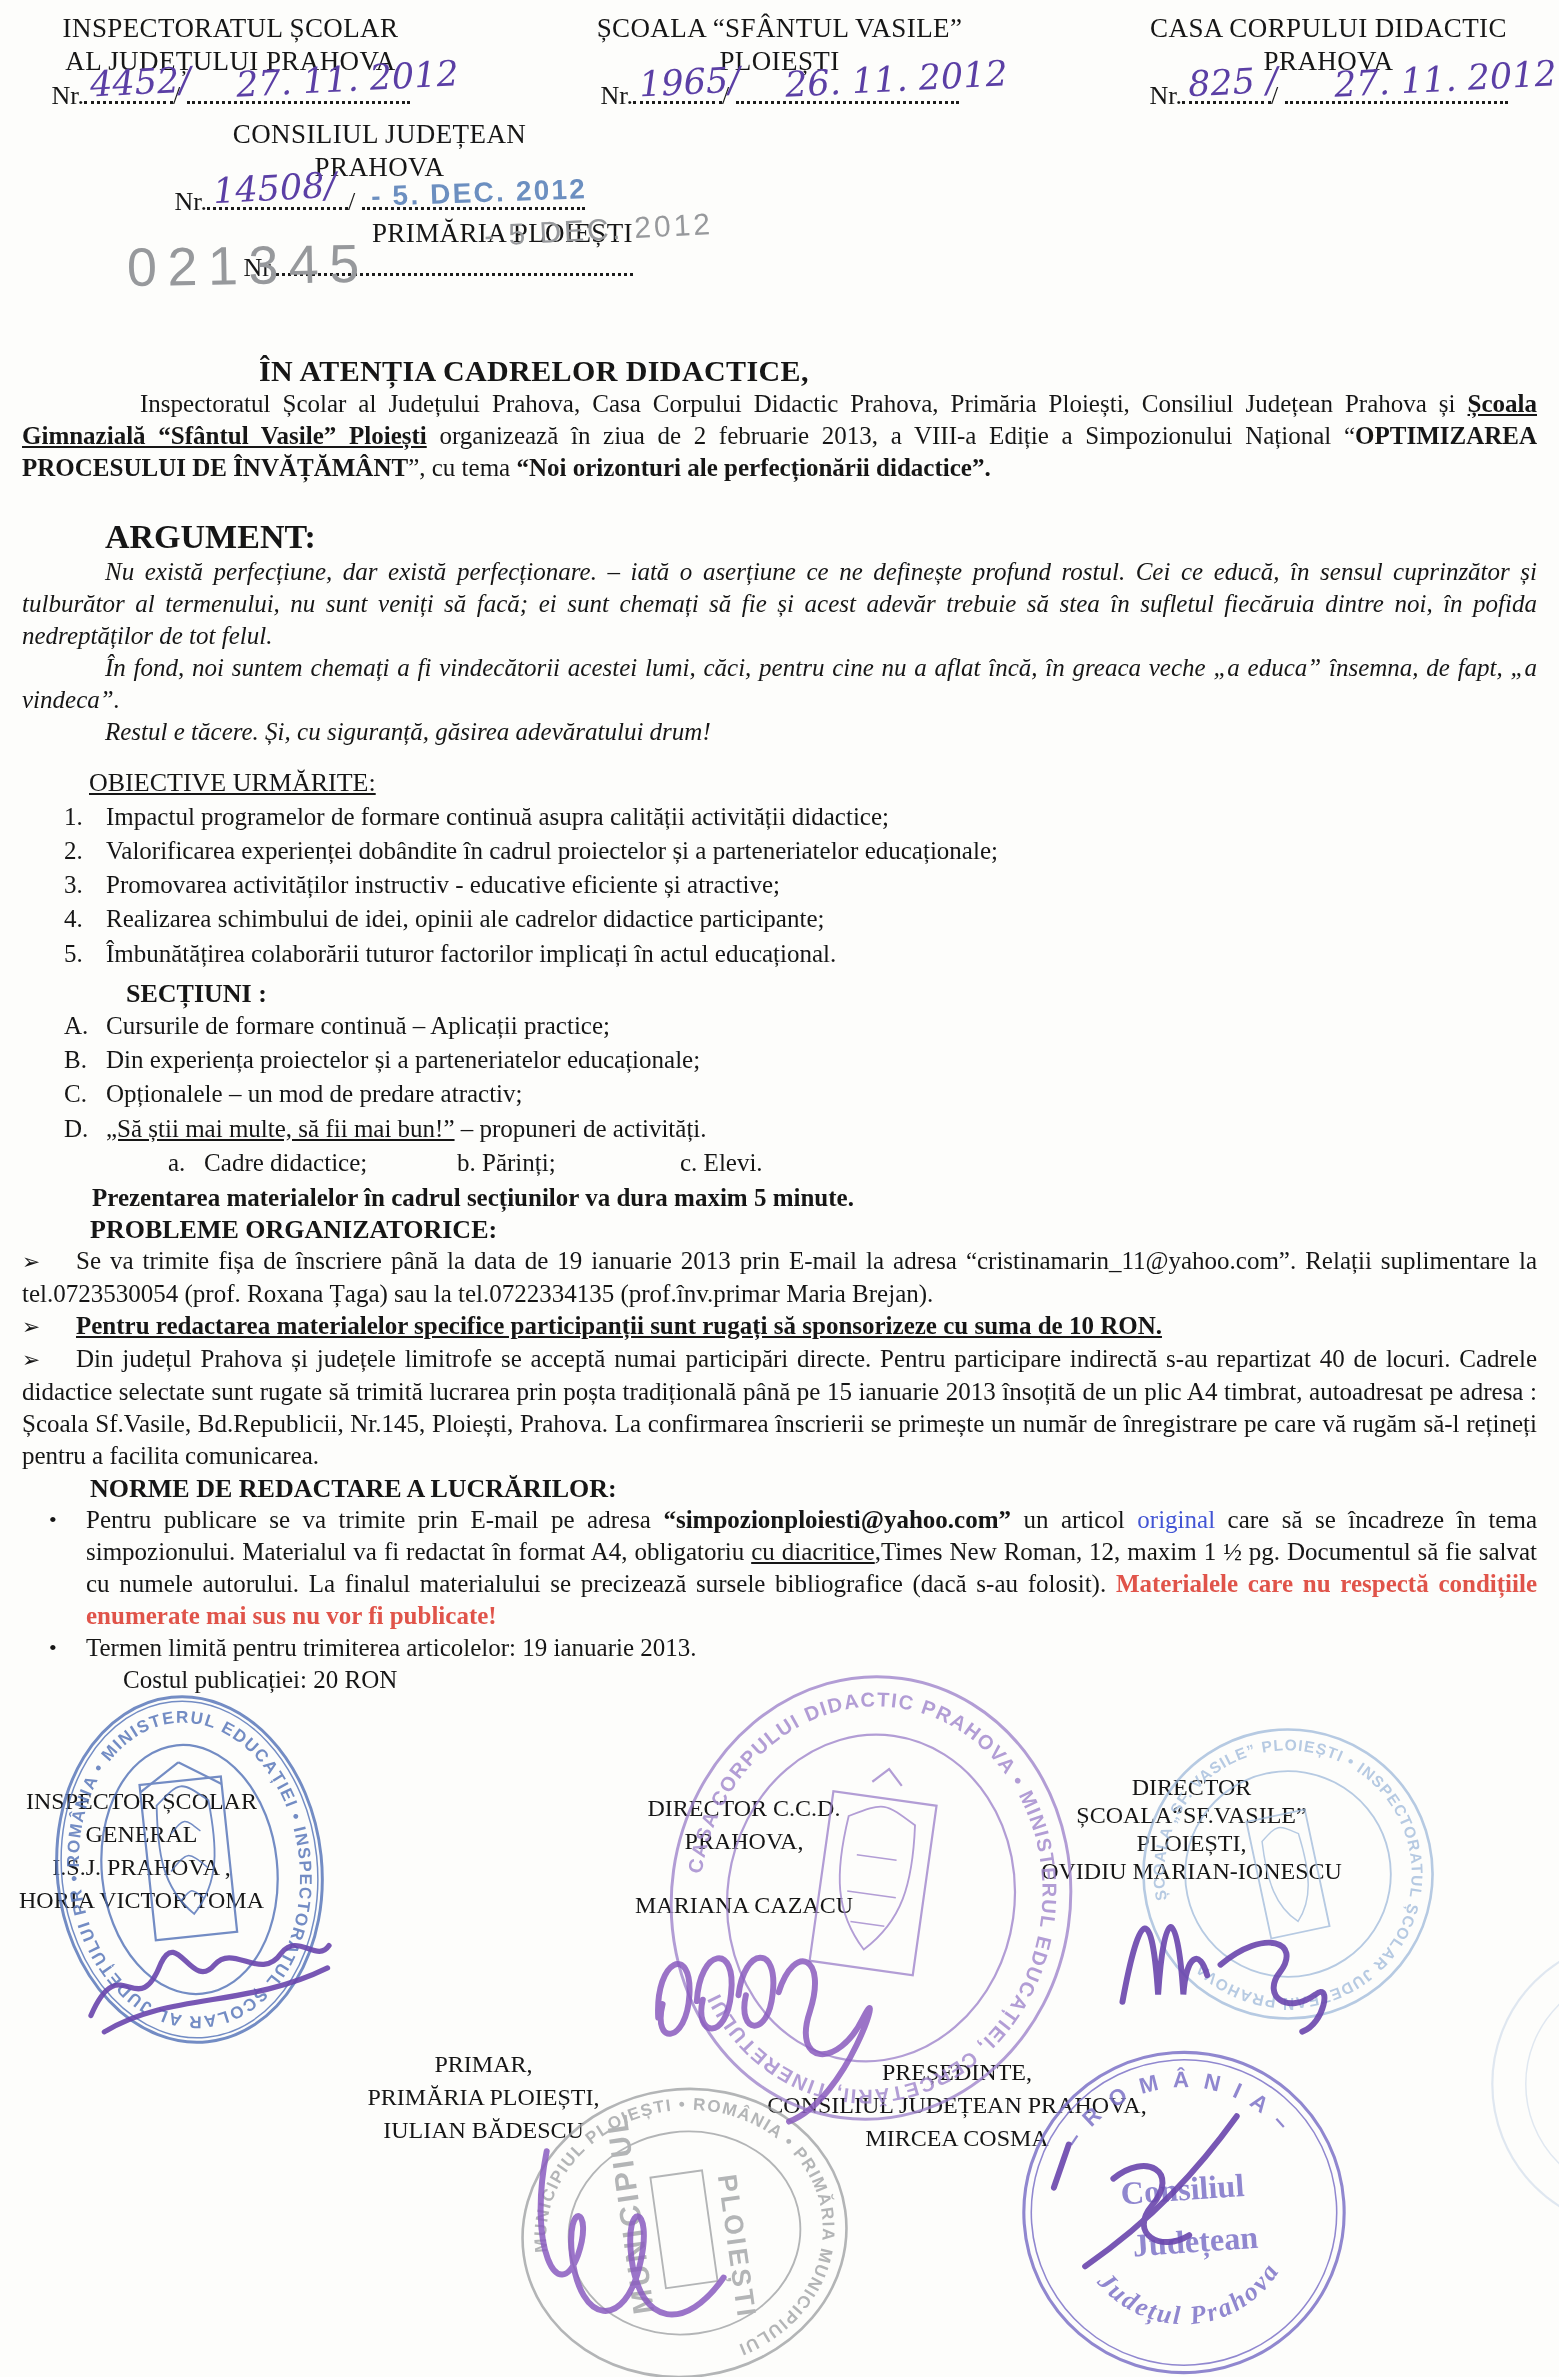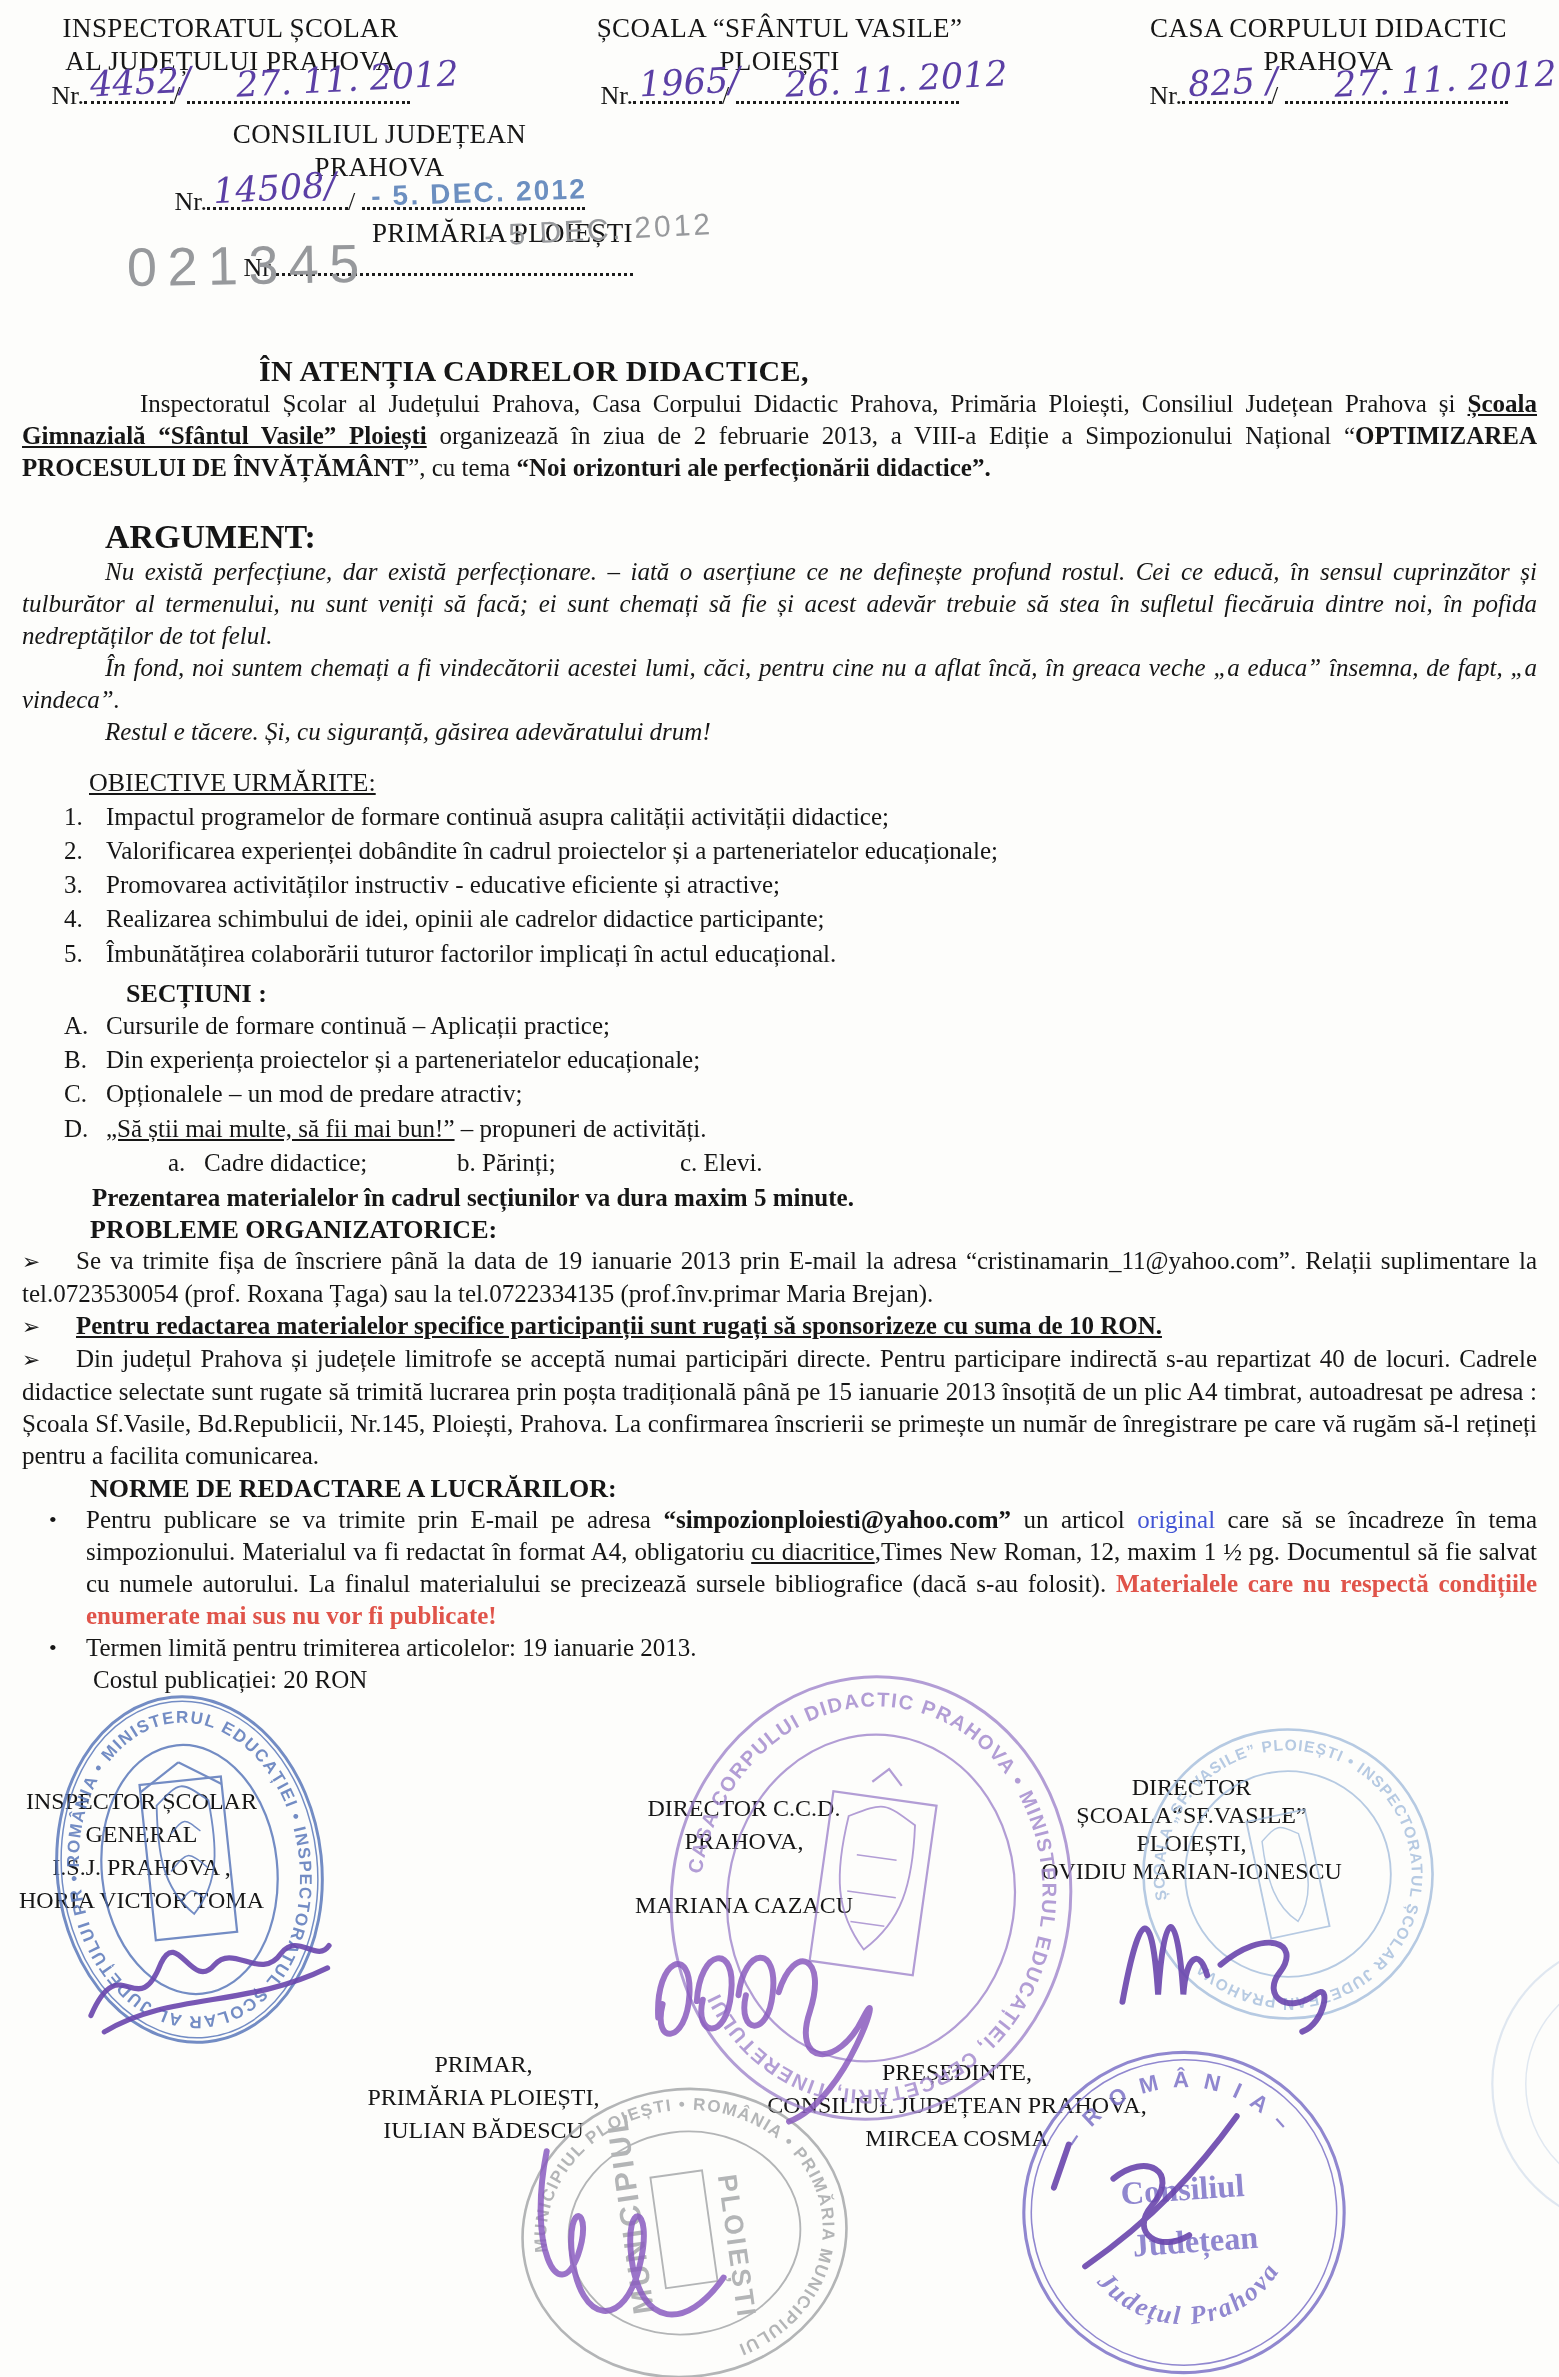--- a/index.html
+++ b/index.html
@@ -47,21 +47,21 @@
   .h-sec  { margin:9px 0 1.5px 104px; font-size:26px; font-weight:bold; }
   .subrow { display:flex; font-size:25px; line-height:32px; margin:1.5px 0 3px 146px; }
   .subrow .s1 { width:289px; } .subrow .s2 { width:223px; }
   .bold-note { margin-left:70px; font-weight:bold; text-align:left; }
   .h-org  { margin:1.5px 0 0 68px; font-size:26px; font-weight:bold; }
   .orgp { margin-top:0.7px; }
   .arrow { font-family:"DejaVu Sans",sans-serif; font-size:21.6px; display:inline-block; width:54px; }
   .nb { display:flex; font-size:25px; line-height:32px; }
   .nb .bm { flex:none; width:37px; margin-left:27px; font-size:22px; }
   .nb .tx { flex:1; text-align:justify; }
-  .cost { margin-left:71px; }
+  .cost { margin-left:101px; }
 
   
   .sigblock { position:absolute; text-align:center; font-size:24px; line-height:33px; }
   .sb3 { line-height:28px; }
   .gap-top { margin-top:31px; }
   .stamp { position:absolute; pointer-events:none; }
   .sig   { position:absolute; pointer-events:none; }
   .stamp svg text { font-family:"Liberation Sans",sans-serif; font-weight:bold; }
   .cj-center { font-family:"Liberation Serif",serif !important; }
 </style>

